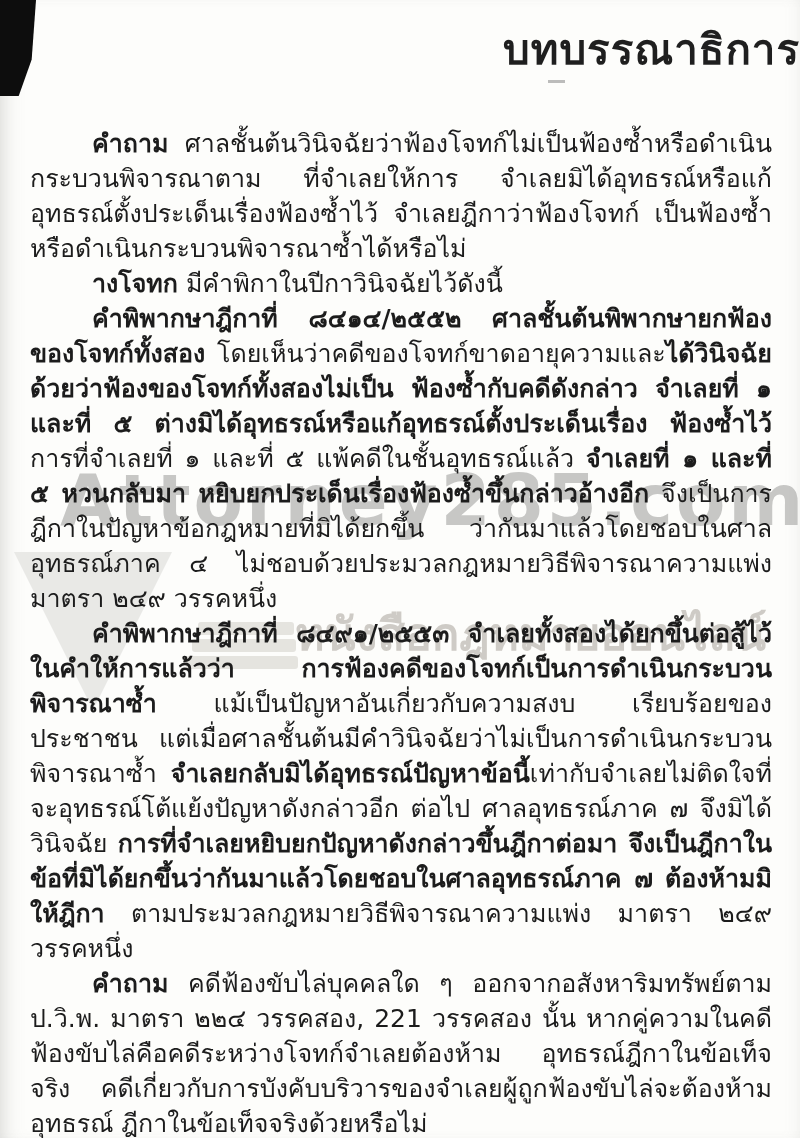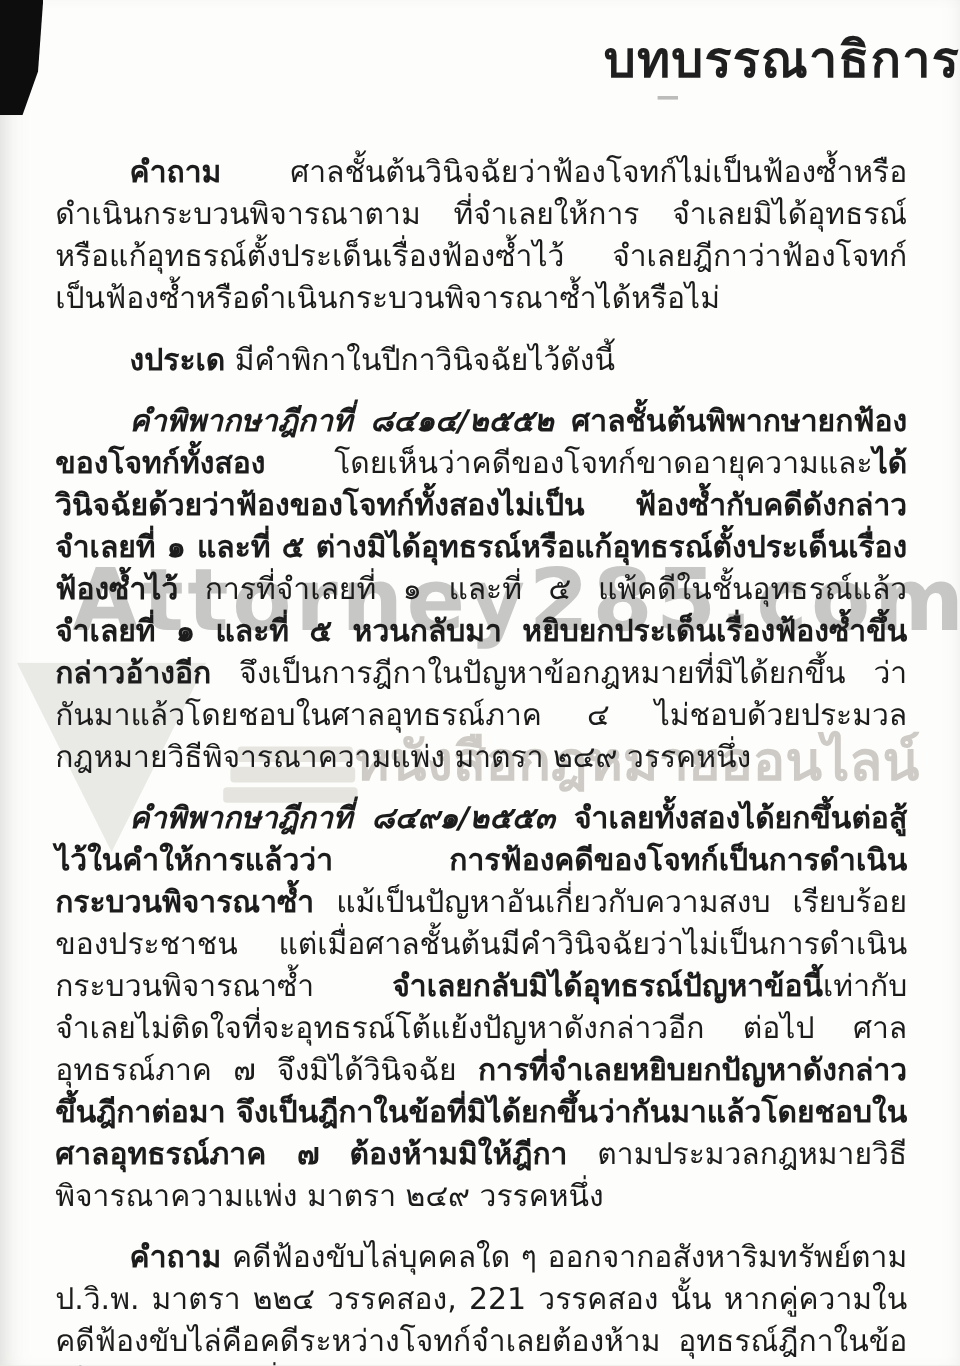--- a/index.html
+++ b/index.html
@@ -51,25 +51,25 @@
     position: relative;
     z-index: 2;
     margin-top: 44px;
     padding: 0 28px 0 30px;
     font-size: 25px;
     line-height: 35px;
     text-align: justify;
     overflow-wrap: break-word;
   }
   .document-body p {
-    margin: 16px;
+    margin: 0;
     text-indent: 62px;
   }
   .run-b { font-weight: bold; }
-  .run-bi { font-weight: bold; font-style: italic; }
+  .run-bi { font-weight: bold; }
   
   .wm-latin {
     position: absolute;
     left: 60px; top: 458px;
     z-index: 1;
     font-size: 72px;
     font-weight: bold;
     letter-spacing: 3px;
     color: #9c9c9a;
     opacity: 0.55;
@@ -124,19 +124,19 @@
       <span></span>
       <span></span>
   </div>
   <div class="wm-latin">Attorney285.com</div>
   <div class="wm-thai">หนังสือกฎหมายออนไลน์</div>
 
   <h1 class="doc-title">บทบรรณาธิการ</h1>
 
   <div class="document-body">
       <p><span class="run-b">คำถาม</span><span>  ศาลชั้นต้นวินิจฉัยว่าฟ้องโจทก์ไม่เป็นฟ้องซ้ำหรือดำเนินกระบวนพิจารณาตาม ที่จำเลยให้การ  จำเลยมิได้อุทธรณ์หรือแก้อุทธรณ์ตั้งประเด็นเรื่องฟ้องซ้ำไว้ จำเลยฎีกาว่าฟ้องโจทก์ เป็นฟ้องซ้ำหรือดำเนินกระบวนพิจารณาซ้ำได้หรือไม่</span></p>
-      <p><span class="run-b">งประเด</span><span> มีคำพิกาในปีกาวินิจฉัยไว้ดังนี้</span></p>
+      <p><span class="run-b">างโจทก</span><span> มีคำพิกาในปีกาวินิจฉัยไว้ดังนี้</span></p>
       <p><span class="run-bi">คำพิพากษาฎีกาที่ ๘๔๑๔/๒๕๕๒</span><span class="run-b">  </span><span class="run-b">ศาลชั้นต้นพิพากษายกฟ้องของโจทก์ทั้งสอง</span><span> โดยเห็นว่าคดีของโจทก์ขาดอายุความและ</span><span class="run-b">ได้วินิจฉัยด้วยว่าฟ้องของโจทก์ทั้งสองไม่เป็น ฟ้องซ้ำกับคดีดังกล่าว จำเลยที่ ๑ และที่ ๕ ต่างมิได้อุทธรณ์หรือแก้อุทธรณ์ตั้งประเด็นเรื่อง ฟ้องซ้ำไว้</span><span> การที่จำเลยที่ ๑ และที่ ๕ แพ้คดีในชั้นอุทธรณ์แล้ว </span><span class="run-b">จำเลยที่ ๑ และที่ ๕ หวนกลับมา หยิบยกประเด็นเรื่องฟ้องซ้ำขึ้นกล่าวอ้างอีก</span><span>  จึงเป็นการฎีกาในปัญหาข้อกฎหมายที่มิได้ยกขึ้น ว่ากันมาแล้วโดยชอบในศาลอุทธรณ์ภาค ๔  ไม่ชอบด้วยประมวลกฎหมายวิธีพิจารณาความแพ่ง มาตรา ๒๔๙ วรรคหนึ่ง</span></p>
       <p><span class="run-bi">คำพิพากษาฎีกาที่ ๘๔๙๑/๒๕๕๓</span><span class="run-b"> </span><span class="run-b">จำเลยทั้งสองได้ยกขึ้นต่อสู้ไว้ในคำให้การแล้วว่า การฟ้องคดีของโจทก์เป็นการดำเนินกระบวนพิจารณาซ้ำ</span><span> แม้เป็นปัญหาอันเกี่ยวกับความสงบ เรียบร้อยของประชาชน แต่เมื่อศาลชั้นต้นมีคำวินิจฉัยว่าไม่เป็นการดำเนินกระบวนพิจารณาซ้ำ </span><span class="run-b">จำเลยกลับมิได้อุทธรณ์ปัญหาข้อนี้</span><span>เท่ากับจำเลยไม่ติดใจที่จะอุทธรณ์โต้แย้งปัญหาดังกล่าวอีก ต่อไป ศาลอุทธรณ์ภาค ๗ จึงมิได้วินิจฉัย </span><span class="run-b">การที่จำเลยหยิบยกปัญหาดังกล่าวขึ้นฎีกาต่อมา จึงเป็นฎีกาในข้อที่มิได้ยกขึ้นว่ากันมาแล้วโดยชอบในศาลอุทธรณ์ภาค ๗</span><span> </span><span class="run-b">ต้องห้ามมิให้ฎีกา</span><span> ตามประมวลกฎหมายวิธีพิจารณาความแพ่ง มาตรา ๒๔๙ วรรคหนึ่ง</span></p>
       <p><span class="run-b">คำถาม</span><span>  คดีฟ้องขับไล่บุคคลใด ๆ  ออกจากอสังหาริมทรัพย์ตาม ป.วิ.พ. มาตรา ๒๒๔ วรรคสอง, 221 วรรคสอง  นั้น  หากคู่ความในคดีฟ้องขับไล่คือคดีระหว่างโจทก์จำเลยต้องห้าม อุทธรณ์ฎีกาในข้อเท็จจริง คดีเกี่ยวกับการบังคับบริวารของจำเลยผู้ถูกฟ้องขับไล่จะต้องห้ามอุทธรณ์ ฎีกาในข้อเท็จจริงด้วยหรือไม่</span></p>
     </div>
 
 </div>
 
 </body></html>

